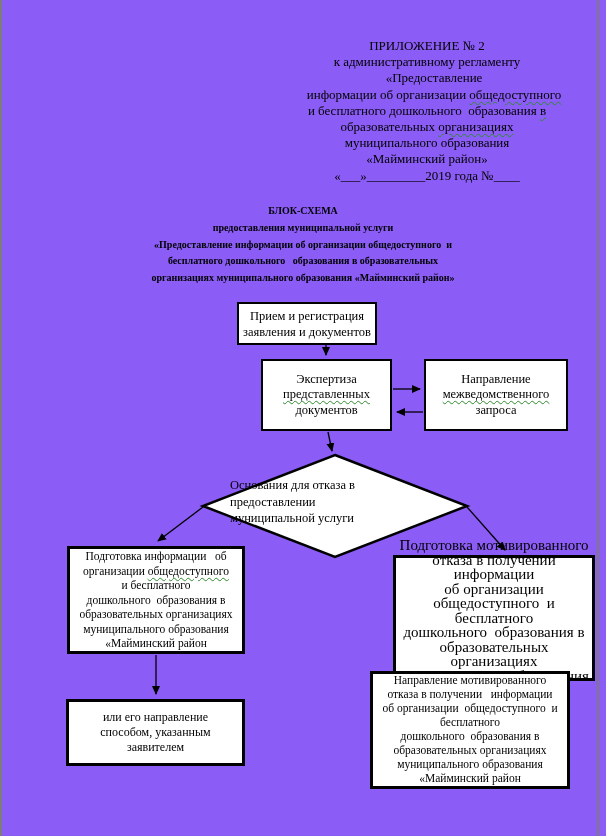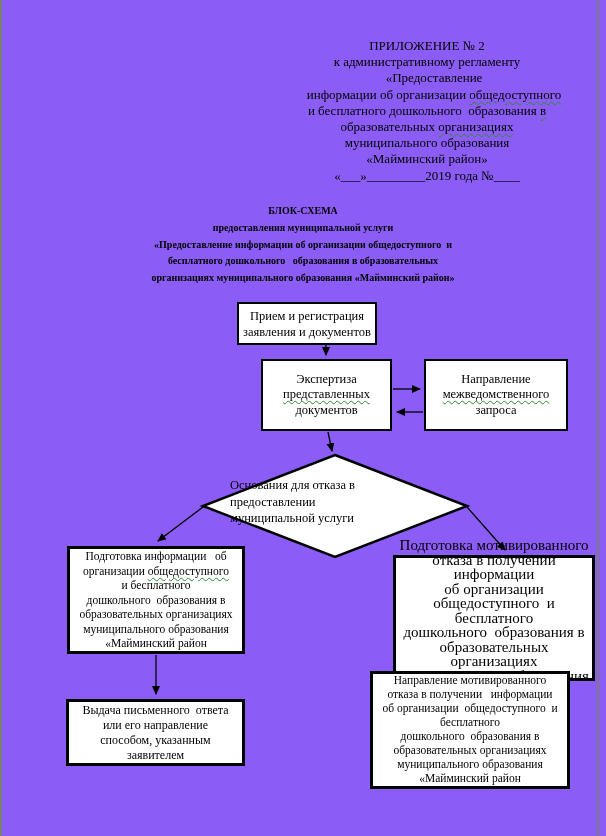--- a/index.html
+++ b/index.html
@@ -141,21 +141,20 @@
       <div class="tline"><span>отказа в получении   информации</span></div>
       <div class="tline"><span>об организации  общедоступного  и</span></div>
       <div class="tline"><span>бесплатного</span></div>
       <div class="tline"><span>дошкольного  образования в</span></div>
       <div class="tline"><span>образовательных организациях</span></div>
       <div class="tline"><span>муниципального образования</span></div>
       <div class="tline"><span>«Майминский район</span></div>
     </div>
 
   <div class="box thick n-vydacha">
-      <div class="tline"><span>Выдача письменного  ответа</span></div>
       <div class="tline"><span>или его направление</span></div>
       <div class="tline"><span>способом, указанным</span></div>
       <div class="tline"><span>заявителем</span></div>
     </div>
 
   <div class="box thick n-napr-otkaz">
       <div class="tline"><span>Направление мотивированного</span></div>
       <div class="tline"><span>отказа в получении   информации</span></div>
       <div class="tline"><span>об организации  общедоступного  и</span></div>
       <div class="tline"><span>бесплатного</span></div>

